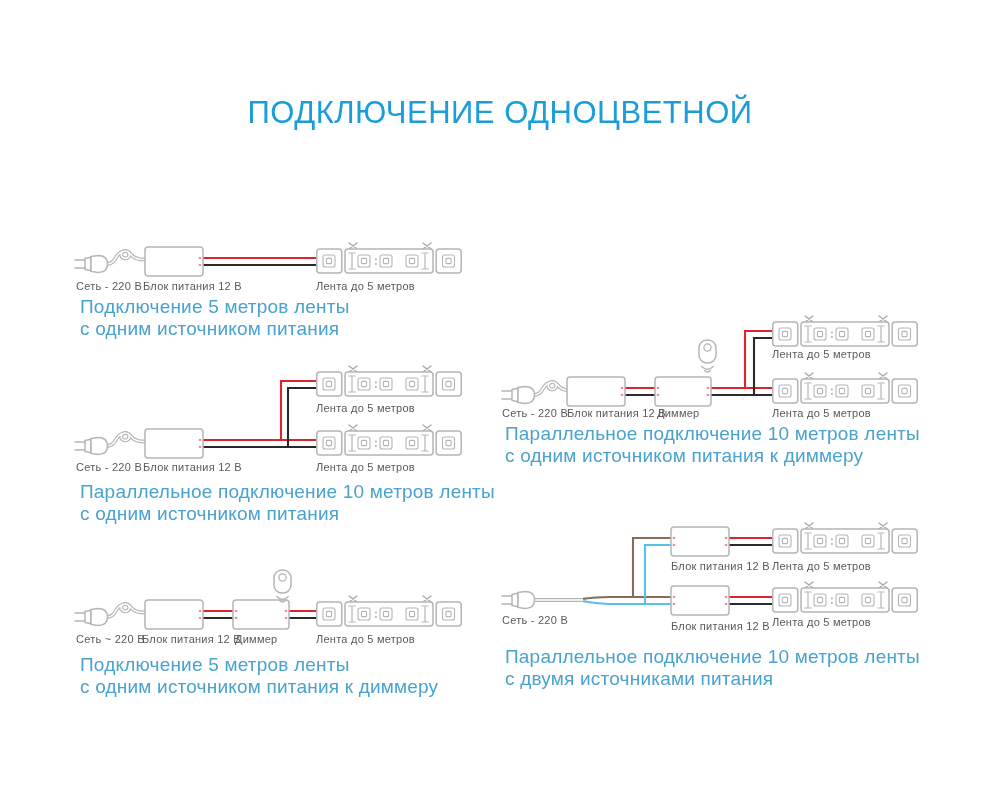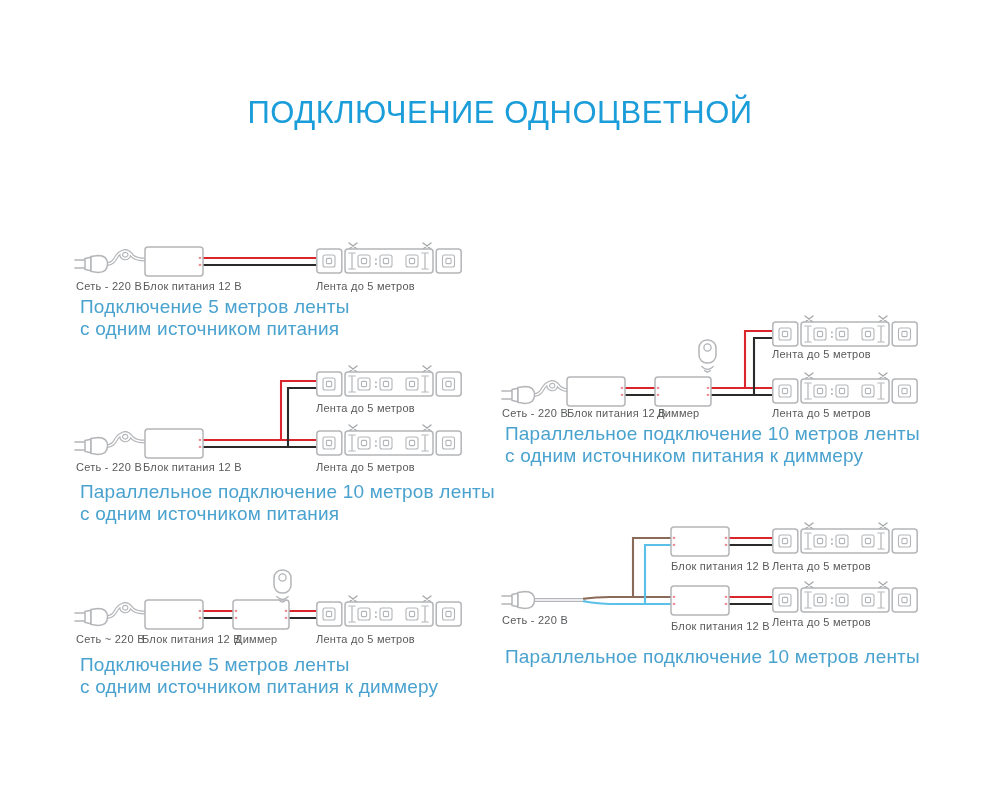--- a/index.html
+++ b/index.html
@@ -188,15 +188,16 @@
   <div class="caption" style="left:80px;top:654px">
     <div>Подключение 5 метров ленты</div>
     <div>с одним источником питания к диммеру</div>
   </div>
   <div class="caption" style="left:505px;top:423px">
     <div>Параллельное подключение 10 метров ленты</div>
     <div>с одним источником питания к диммеру</div>
   </div>
   <div class="caption" style="left:505px;top:646px">
     <div>Параллельное подключение 10 метров ленты</div>
+    <div>с двумя источниками питания</div>
   </div>
 
 </div>
 
 </body></html>

